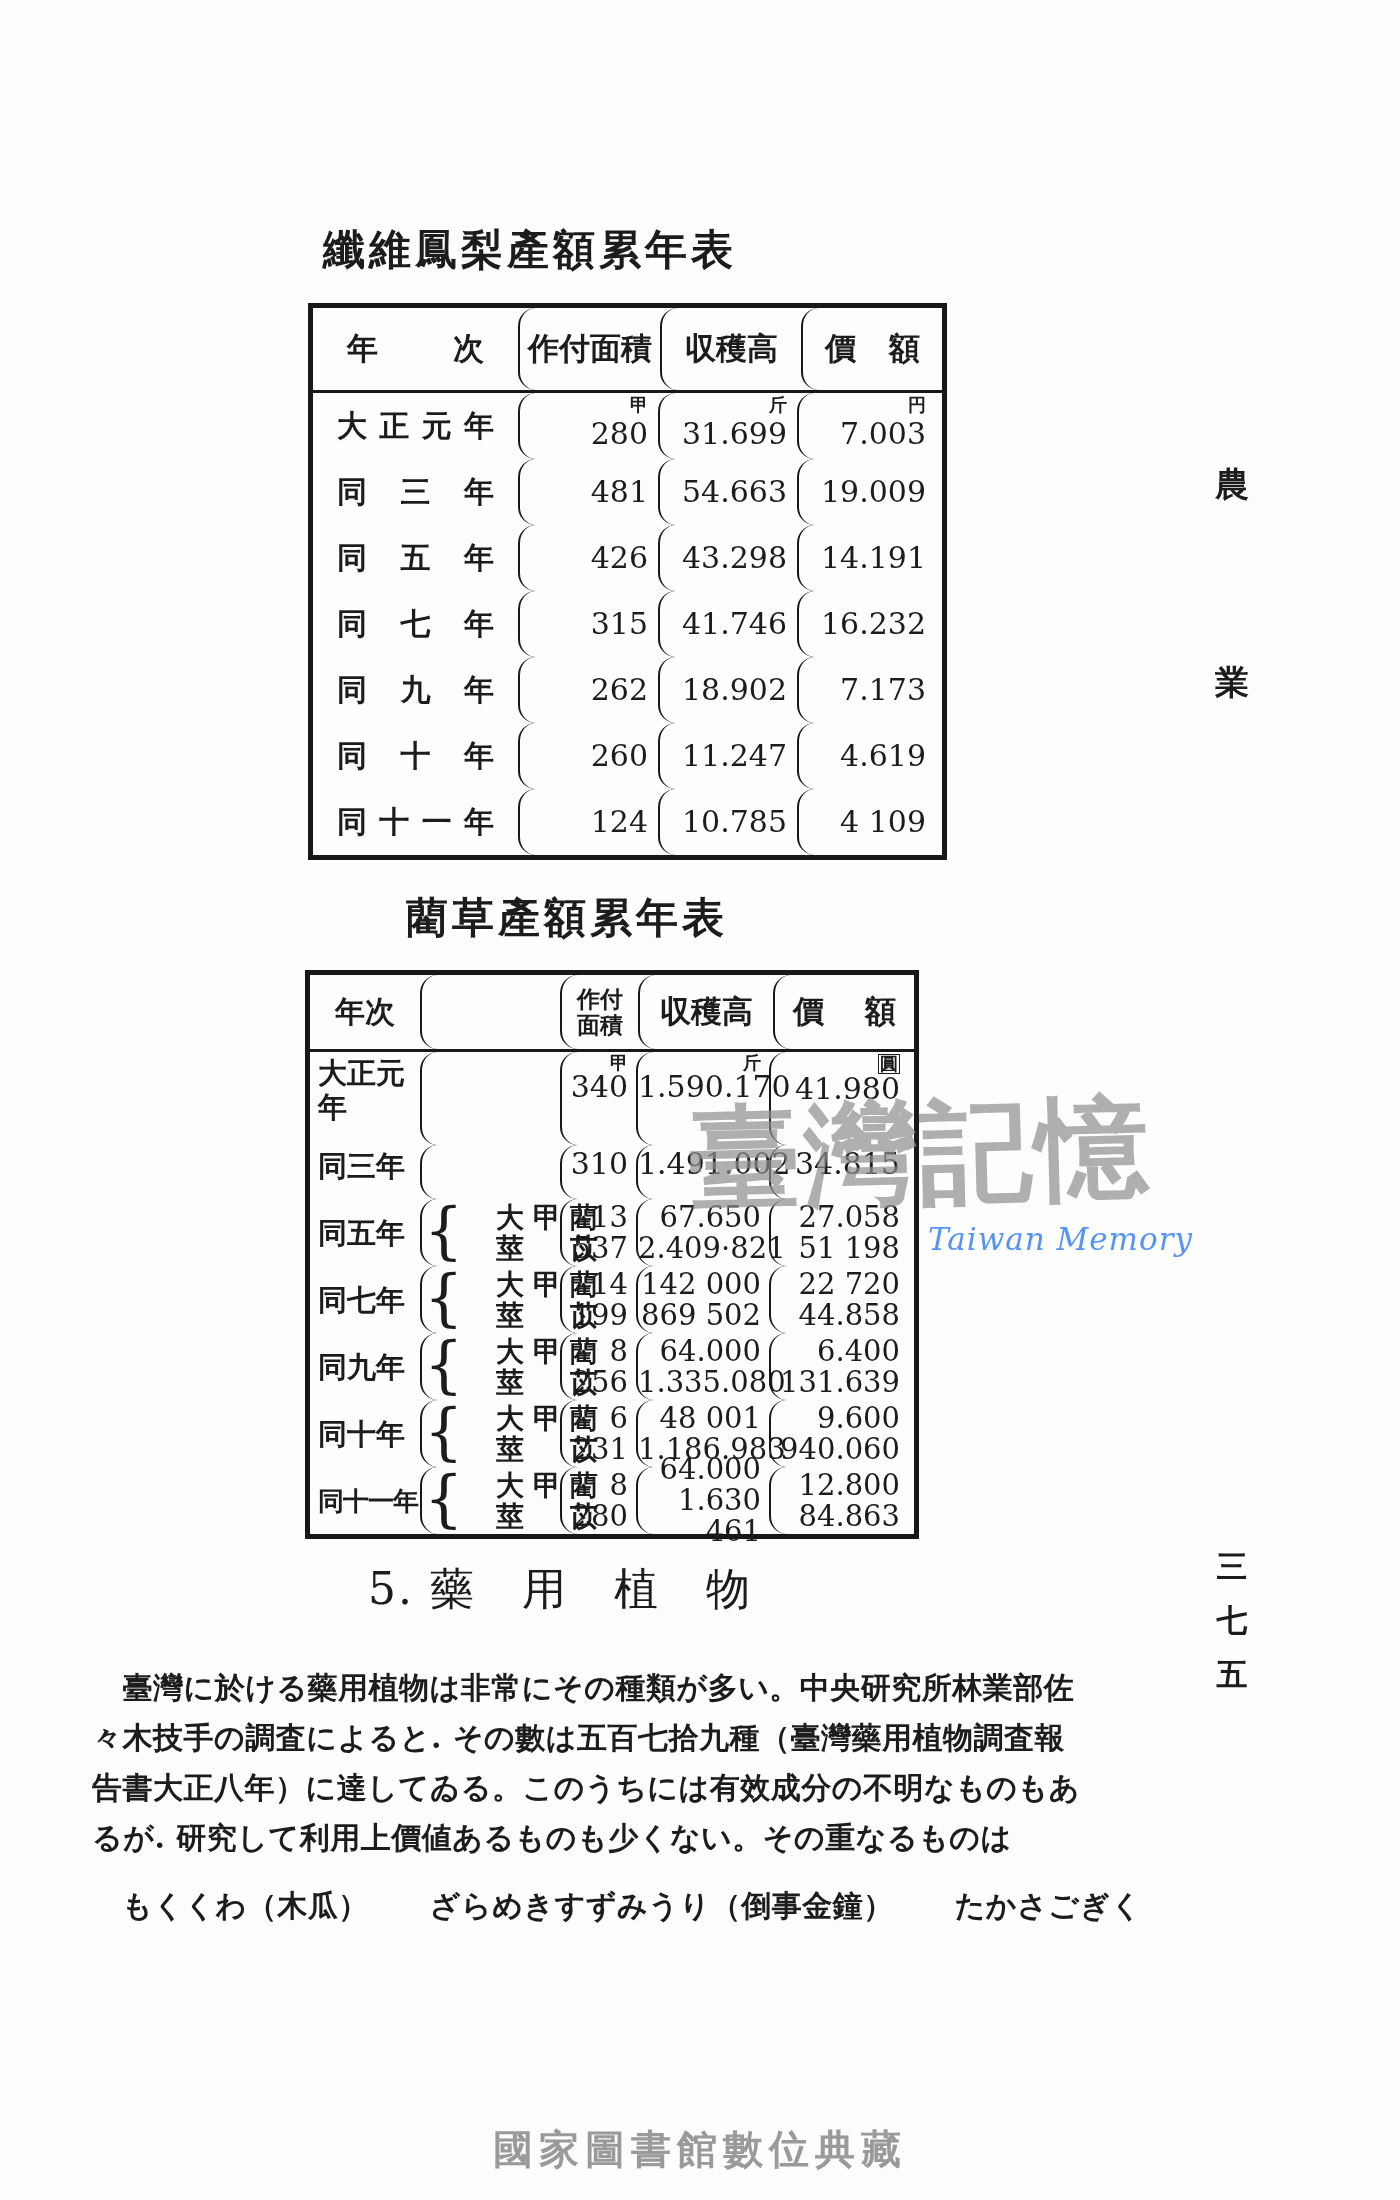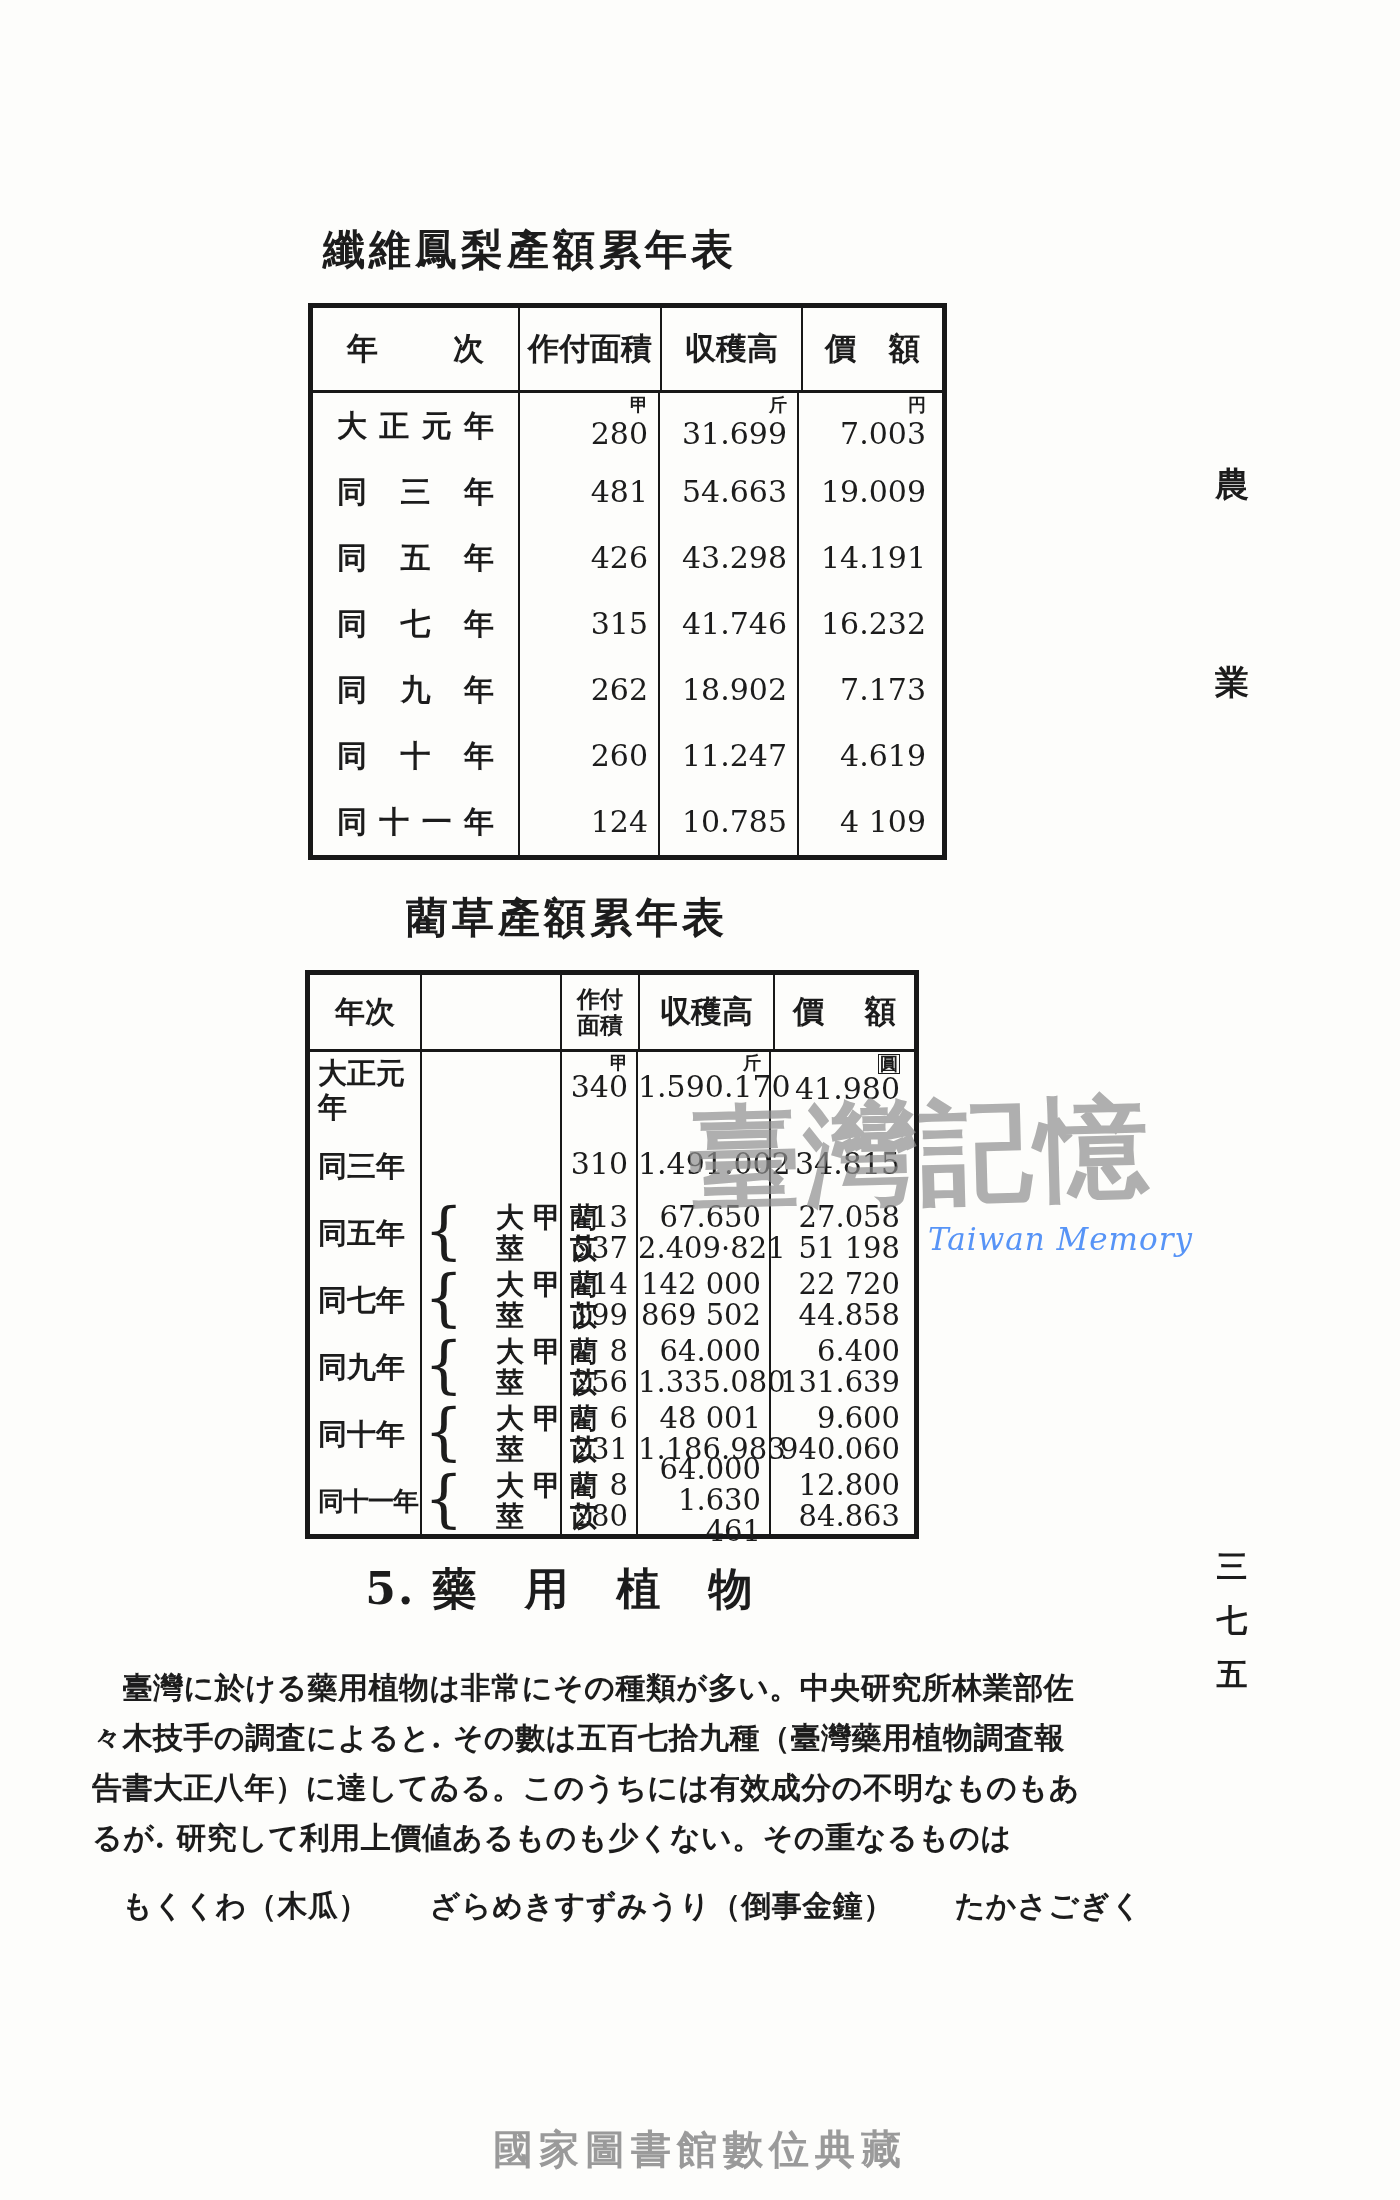--- a/index.html
+++ b/index.html
@@ -18,21 +18,21 @@
     position:absolute;text-align:center;font-weight:700;
     font-size:42px;letter-spacing:4px;white-space:nowrap;
   }
   .title1{left:300px;top:222px;width:460px;}
   .title2{left:367px;top:890px;width:400px;}
 
   
   .t{position:absolute;border:5px solid #181818;background:#fdfdfb;}
   .hrow{display:flex;border-bottom:3px solid #181818;}
   .drow{display:flex;}
-  .dv{border-left:2px solid #181818;}
+  .dv{border-left:2px solid #181818;border-radius:18px;}
   .hcell{font-weight:700;font-size:31px;display:flex;align-items:center;justify-content:center;}
   .jtext{display:block;text-align:justify;text-align-last:justify;padding-left:48px;}
   .num{font-size:30px;text-align:right;}
   .unit{display:block;font-size:18px;line-height:18px;text-align:right;font-weight:600;}
   .unit-box{display:inline-block;border:1px solid #1c1c1c;padding:0 1px;}
 
   
   .t1{left:308px;top:303px;width:629px;}
   .t1 .cy{width:205px;}
   .t1 .c2{width:140px;}
@@ -87,21 +87,21 @@
   
   .watermark{position:absolute;left:688px;top:1078px;width:520px;z-index:6;
     pointer-events:none;}
   .wm-cjk{font-size:112px;font-weight:700;letter-spacing:4px;color:#8f8f8f;
     opacity:.7;transform:rotate(-1.5deg);white-space:nowrap;}
   .wm-en{font-size:31px;color:#3b82f6;opacity:.85;margin:-8px 0 0 240px;
     letter-spacing:1px;font-style:italic;}
 
   
   .sec-head{position:absolute;left:300px;top:1560px;width:520px;text-align:center;
-    font-size:44px;font-weight:700;letter-spacing:2px;white-space:nowrap;}
+    font-size:44px;font-weight:400;letter-spacing:2px;white-space:nowrap;}
   .para{position:absolute;left:92px;top:1663px;width:1240px;
     font-size:30px;font-weight:600;line-height:50px;letter-spacing:.5px;}
   .para .pline{white-space:pre;}
   .plants{position:absolute;left:122px;top:1880px;width:1180px;
     font-size:30px;font-weight:600;line-height:51px;letter-spacing:.5px;}
   .plants .pline{white-space:pre;}
 
   
   .footer{position:absolute;left:0;top:2122px;width:1400px;text-align:center;
     font-size:40px;font-weight:600;letter-spacing:6px;color:#9a9a9a;}

